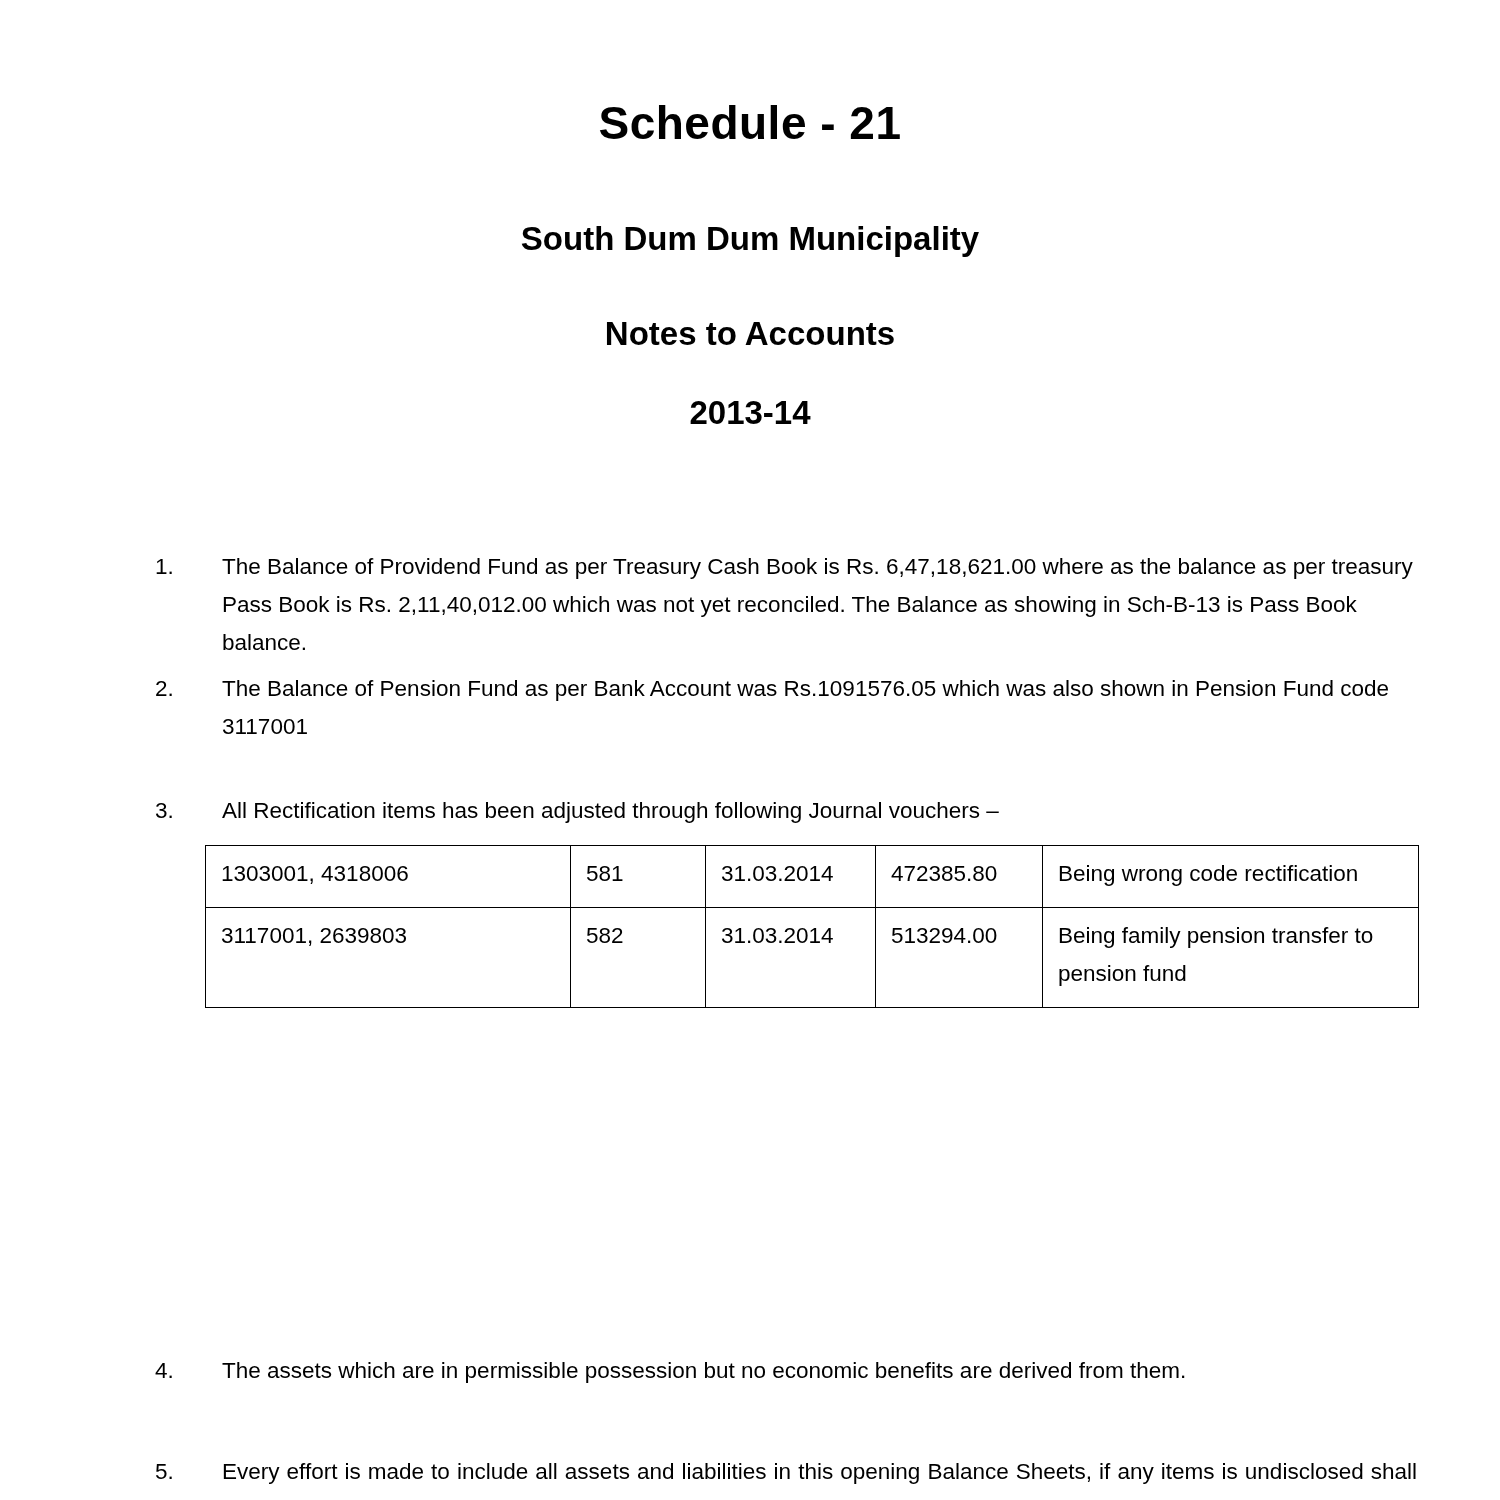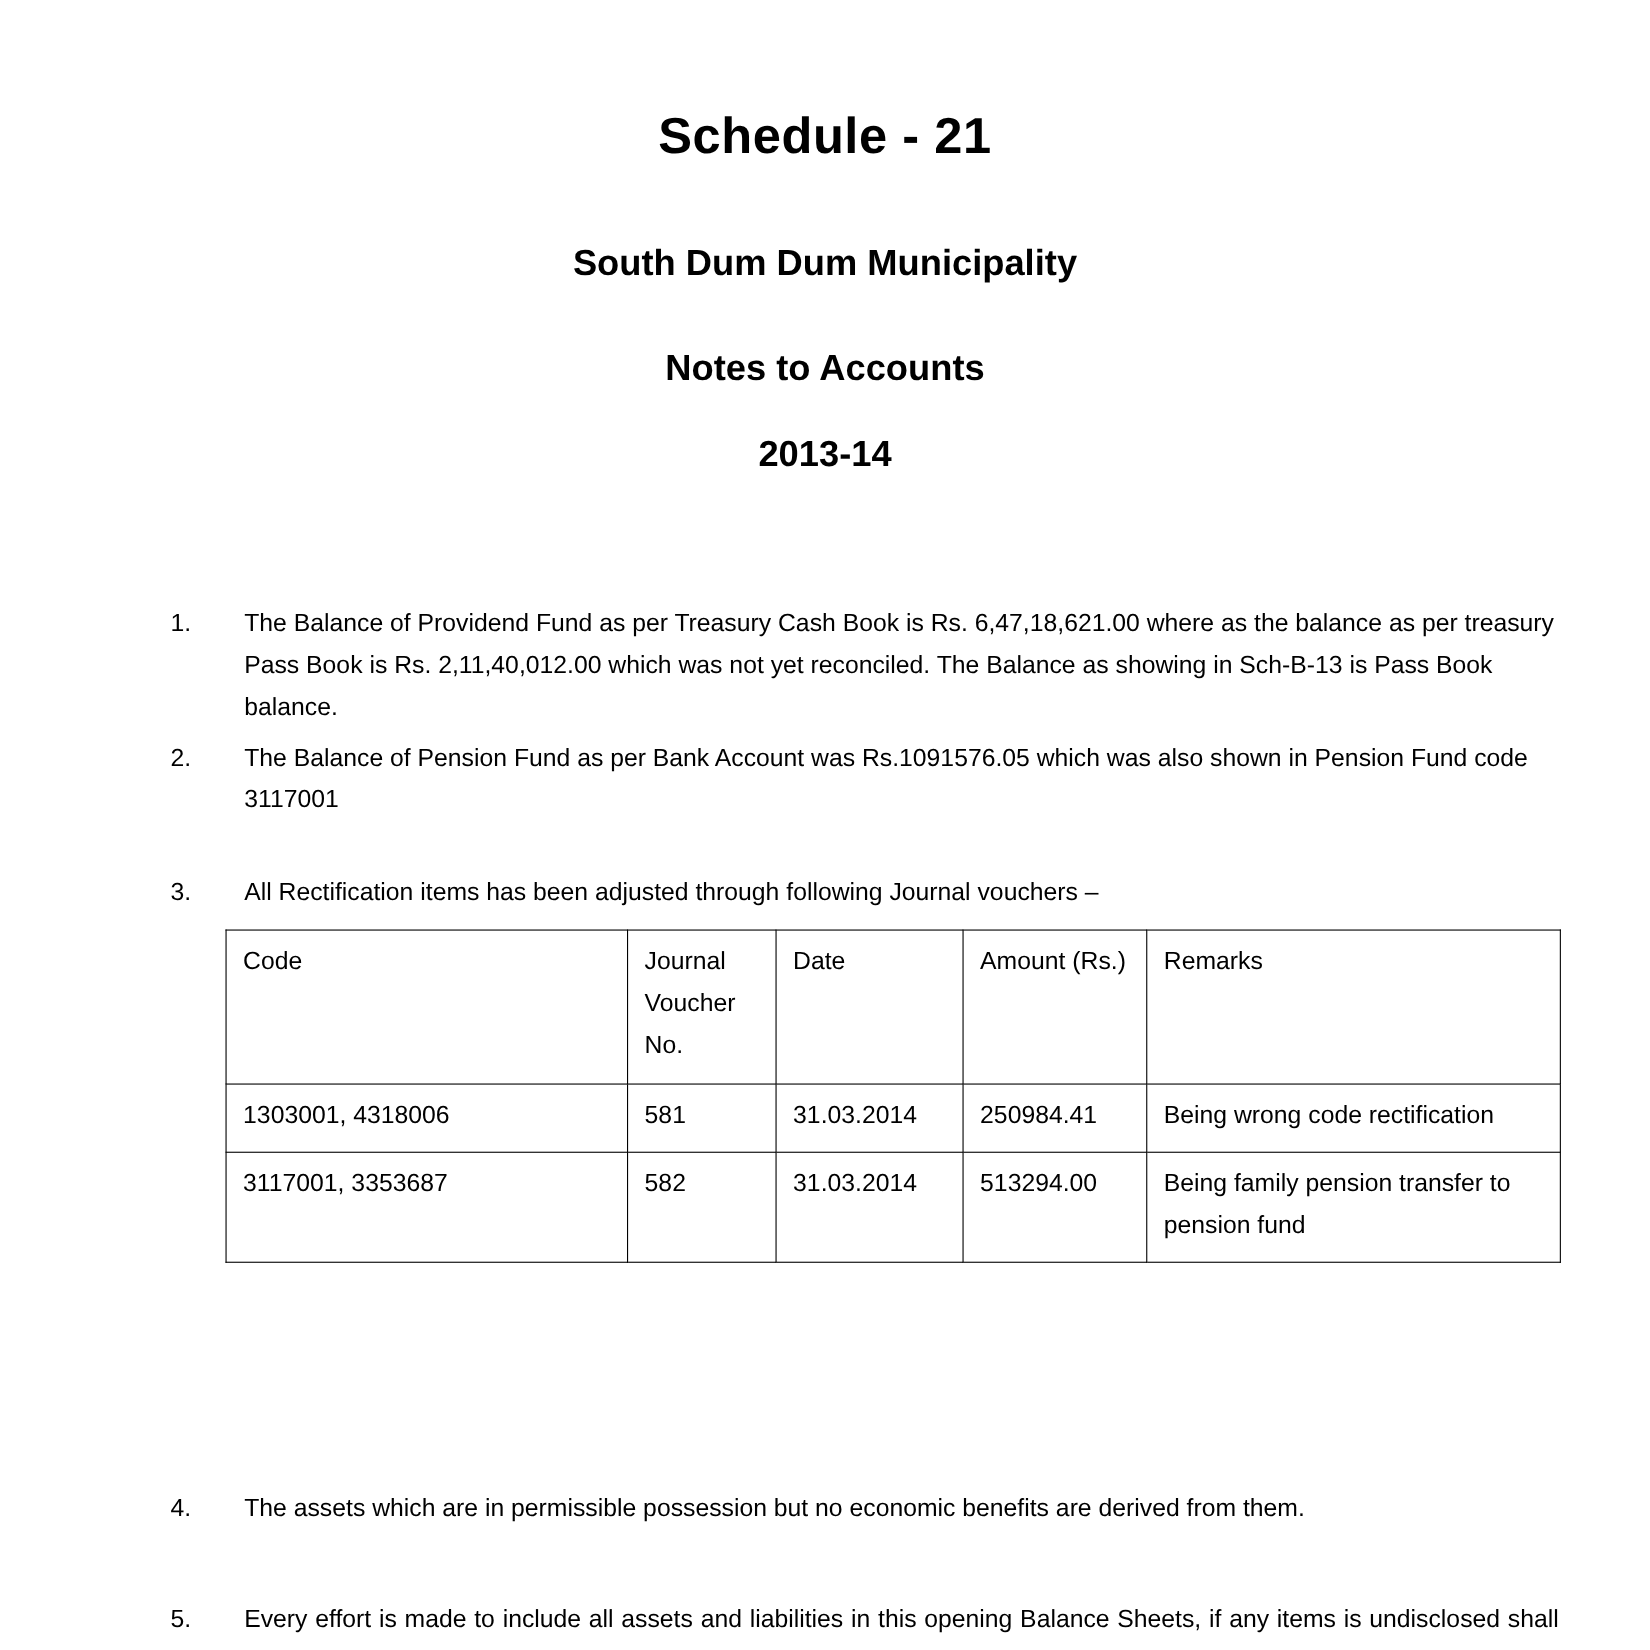--- a/index.html
+++ b/index.html
@@ -124,36 +124,29 @@
 
   <table class="jv">
     <colgroup>
       <col style="width:365px">
       <col style="width:135px">
       <col style="width:170px">
       <col style="width:167px">
       <col style="width:376px">
     </colgroup>
     <tbody>
-      <tr class="hrow">
-        <th>Code</th>
-        <th>Journal Voucher No.</th>
-        <th>Date</th>
-        <th>Amount (Rs.)</th>
-        <th>Remarks</th>
-      </tr>
       <tr class="r0">
         <td>1303001, 4318006</td>
         <td>581</td>
         <td>31.03.2014</td>
-        <td>250984.41</td>
+        <td>472385.80</td>
         <td>Being wrong code rectification</td>
       </tr>
       <tr class="r1">
-        <td>3117001, 3353687</td>
+        <td>3117001, 2639803</td>
         <td>582</td>
         <td>31.03.2014</td>
         <td>513294.00</td>
         <td>Being family pension transfer to pension fund</td>
       </tr>
     </tbody>
   </table>
 
   <div class="note note-abs4">
     <div class="num">4.</div>

